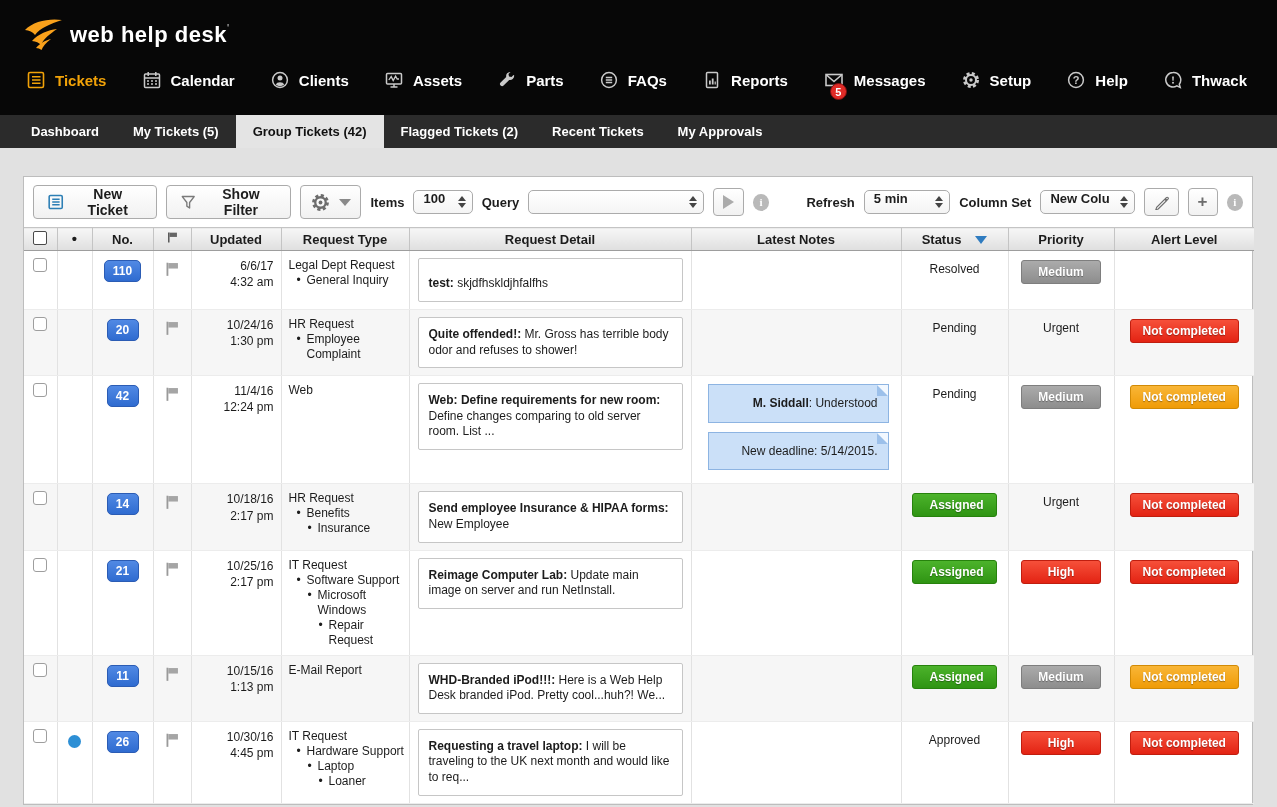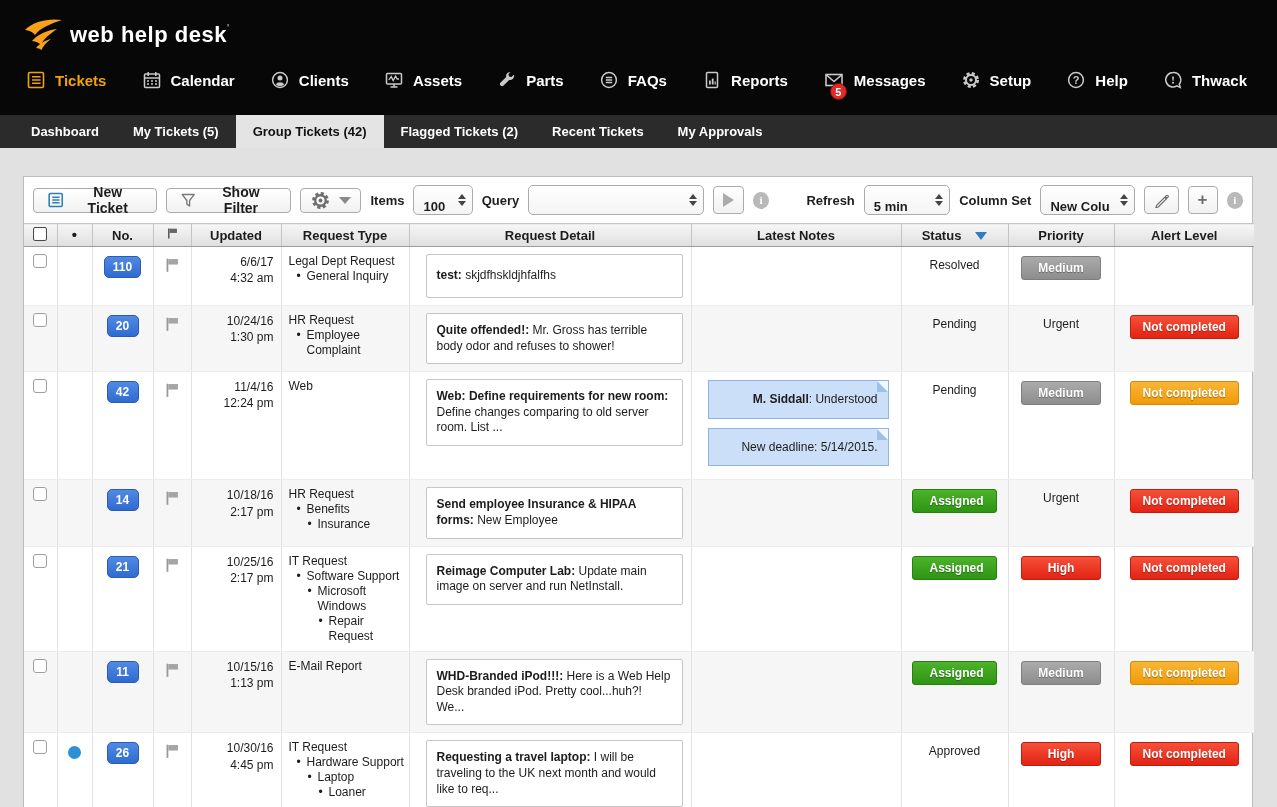--- a/index.html
+++ b/index.html
@@ -24,24 +24,24 @@
   
   .tabbar { background:#2b2b2b; height:33px; display:flex; padding-left:14px; }
   .tab { color:#fff; font-weight:bold; font-size:13px; line-height:33px; padding:0 17px; cursor:pointer; white-space:nowrap; }
   .tab.active { background:#e4e4e4; color:#111; }
 
   
   .content { margin:28px 24px 0 23px; }
   .panel { background:#fff; border:1px solid #bdbdbd; }
 
   .toolbar { display:flex; align-items:center; padding:8px 9px; gap:9px; background:#fff; }
-  .btn { display:flex; align-items:center; gap:8px; border:1px solid #ababab; border-radius:4px; background:linear-gradient(#ffffff,#f1f1f1); padding:6px 13px; font-size:14px; font-weight:bold; color:#1d1d1d; cursor:pointer; height:25px; }
+  .btn { display:flex; align-items:center; gap:8px; border:1px solid #ababab; border-radius:4px; background:linear-gradient(#ffffff,#f1f1f1); padding:6px 13px; font-size:14px; font-weight:bold; color:#1d1d1d; cursor:pointer; height:34px; }
   .btn-square { padding:6px 9px; }
   .tb-label { font-size:13px; font-weight:bold; color:#1d1d1d; white-space:nowrap; }
-  .select { position:relative; display:flex; align-items:flex-end; border:1px solid #ababab; border-radius:5px; background:linear-gradient(#ffffff,#f4f4f4); height:30px; padding:0 22px 0 9px; font-size:13px; font-weight:bold; color:#1d1d1d; cursor:pointer; white-space:nowrap; overflow:hidden; }
+  .select { position:relative; display:flex; align-items:flex-start; border:1px solid #ababab; border-radius:5px; background:linear-gradient(#ffffff,#f4f4f4); height:24px; padding:0 22px 0 9px; font-size:13px; font-weight:bold; color:#1d1d1d; cursor:pointer; white-space:nowrap; overflow:hidden; }
   .spin { position:absolute; right:6px; top:50%; transform:translateY(-50%); display:flex; flex-direction:column; gap:2px; }
   .spin i { display:block; width:0; height:0; border-left:4px solid transparent; border-right:4px solid transparent; }
   .spin .up { border-bottom:5px solid #444; }
   .spin .dn { border-top:5px solid #444; }
   .play-tri { width:0; height:0; border-top:7px solid transparent; border-bottom:7px solid transparent; border-left:11px solid #ababab; }
   .info-dot { width:17px; height:17px; border-radius:50%; background:#b9b9b9; color:#fff; font-size:11px; font-weight:bold; font-family:"Liberation Serif", serif; display:flex; align-items:center; justify-content:center; }
   .caret-dn { width:0; height:0; border-left:6px solid transparent; border-right:6px solid transparent; border-top:7px solid #8a8a8a; }
   .ml-auto { margin-left:auto; }
 
   
@@ -59,21 +59,21 @@
   .blue-dot { display:inline-block; width:13px; height:13px; border-radius:50%; background:#2d8fd5; margin-top:6px; }
   .ticket-no { display:inline-block; background:linear-gradient(#5189e4,#2f6bd0); border:1px solid #2b5cb4; color:#fff; font-weight:bold; font-size:12px; border-radius:5px; padding:3px 8px; min-width:32px; cursor:pointer; margin-top:2px; }
   .flag-ico { margin-top:3px; }
 
   .upd { text-align:right; padding-right:7px; line-height:1.35; }
   .type-cell { text-align:left; padding-left:7px; padding-right:4px; line-height:1.25; }
   .type-line { position:relative; }
   .type-bullet { position:absolute; }
 
   .detail-cell { text-align:left; padding:7px 8px; }
-  .detail-box { border:1px solid #c6c6c6; background:#fff; border-radius:2px; padding:9px 10px; min-height:44px; line-height:1.3; display:flex; flex-direction:column; justify-content:center; cursor:pointer;margin-left:8px; }
+  .detail-box { border:1px solid #c6c6c6; background:#fff; border-radius:2px; padding:9px 10px; min-height:44px; line-height:1.3; display:flex; flex-direction:column; justify-content:flex-end; cursor:pointer; }
 
   .notes-cell { text-align:right; padding:8px 12px 4px 16px; }
   .note { position:relative; background:#cbe0f8; border:1px solid #8db4e2; padding:11px 10px 10px; margin-bottom:9px; line-height:1.3; overflow:hidden; }
   .note-fold { position:absolute; top:0; right:0; width:0; height:0; border-top:11px solid #f2f8ff; border-left:11px solid #9cc0ea; }
 
   .badge { display:inline-block; border-radius:3px; color:#fff; font-weight:bold; font-size:12px; text-align:center; padding:4px 12px; min-width:80px; text-shadow:0 1px 1px rgba(0,0,0,.35); margin-top:2px; }
   .badge.green  { background:linear-gradient(#4cb32b,#2f9413); border:1px solid #27820d;padding-left:16px; }
   .badge.gray   { background:linear-gradient(#ababab,#8d8d8d); border:1px solid #7e7e7e; }
   .badge.red    { background:linear-gradient(#f6503a,#e32313); border:1px solid #c01e0f; }
   .badge.orange { background:linear-gradient(#f9b637,#ef9b07); border:1px solid #d18a06; }

